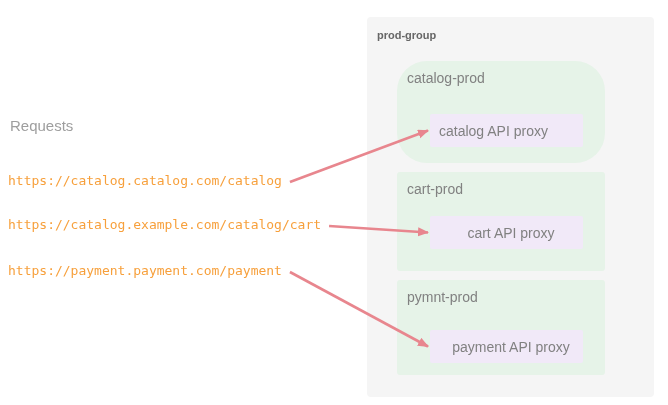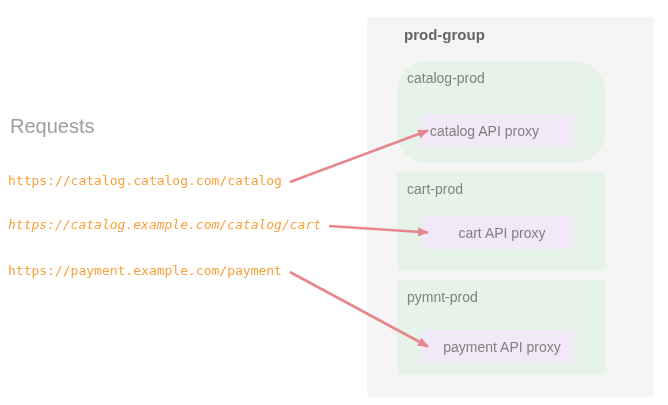--- a/index.html
+++ b/index.html
@@ -18,63 +18,63 @@
   body{
     width:668px;height:405px;
     background:var(--page-bg,#fff);
     font-family:"Liberation Sans",sans-serif;
     position:relative;overflow:hidden;
   }
   .canvas{position:absolute;inset:0;width:668px;height:405px;}
 
   .requests-title{
     position:absolute;left:10px;top:116px;
-    font-size:20px;line-height:20px;
+    font-size:15px;line-height:20px;
     color:var(--heading-text,#9e9e9e);
     white-space:nowrap;
   }
   .url{
     position:absolute;left:8px;
     font-family:"DejaVu Sans Mono","Liberation Mono",monospace;
     font-size:13px;line-height:16px;
     color:var(--url-text,#f7a03c);
     white-space:nowrap;
   }
   .url-0{top:173px;}
-  .url-1{top:217px;font-style:italic;}
+  .url-1{top:217px;}
   .url-2{top:263px;}
 
   .group-panel{
     position:absolute;left:367px;top:17px;
     width:287px;height:380px;
     background:var(--panel-bg,#f5f5f5);
     border-radius:4px;
   }
   .group-title{
-    position:absolute;left:37px;top:9px;
-    font-size:15px;line-height:18px;font-weight:bold;
+    position:absolute;left:10px;top:9px;
+    font-size:11px;line-height:18px;font-weight:bold;
     color:var(--group-title-text,#666);
     white-space:nowrap;
   }
   .env{
     position:absolute;left:30px;width:208px;
     background:var(--environment-bg,#e6f3e8);
     border-radius:3px;
   }
   .env-0{top:44px;height:102px;border-radius:30px;}
   .env-1{top:155px;height:99px;padding-left:8px;}
   .env-2{top:263px;height:95px;}
   .env-name{
     position:absolute;left:10px;top:9px;
     font-size:14px;line-height:16px;
     color:var(--label-text,#818181);
     white-space:nowrap;
   }
   .proxy{
-    position:absolute;left:24px;width:153px;height:33px;
+    position:absolute;left:33px;width:153px;height:33px;
     background:var(--proxy-bg,#f1e9f8);
     border-radius:2px;
     display:flex;align-items:center;
     padding-left:9px;
   }
   .proxy-0{top:53px;}
   .proxy-1{top:44px;justify-content:center;}
   .proxy-2{top:50px;justify-content:center;}
   .proxy-label{
     font-size:14px;line-height:16px;
@@ -88,21 +88,21 @@
 </style>
 </head>
 <body>
 
 <div class="canvas">
 
   <div class="requests-title">Requests</div>
 
   <div class="url url-0">https://catalog.catalog.com/catalog</div>
   <div class="url url-1">https://catalog.example.com/catalog/cart</div>
-  <div class="url url-2">https://payment.example.com/payment</div>
+  <div class="url url-2">https://payment.payment.com/payment</div>
 
   <div class="group-panel">
     <div class="group-title">prod-group</div>
 
     <div class="env env-0">
       <div class="env-name">catalog-prod</div>
       <div class="proxy proxy-0">
         <span class="proxy-label">catalog API proxy</span>
       </div>
     </div>

